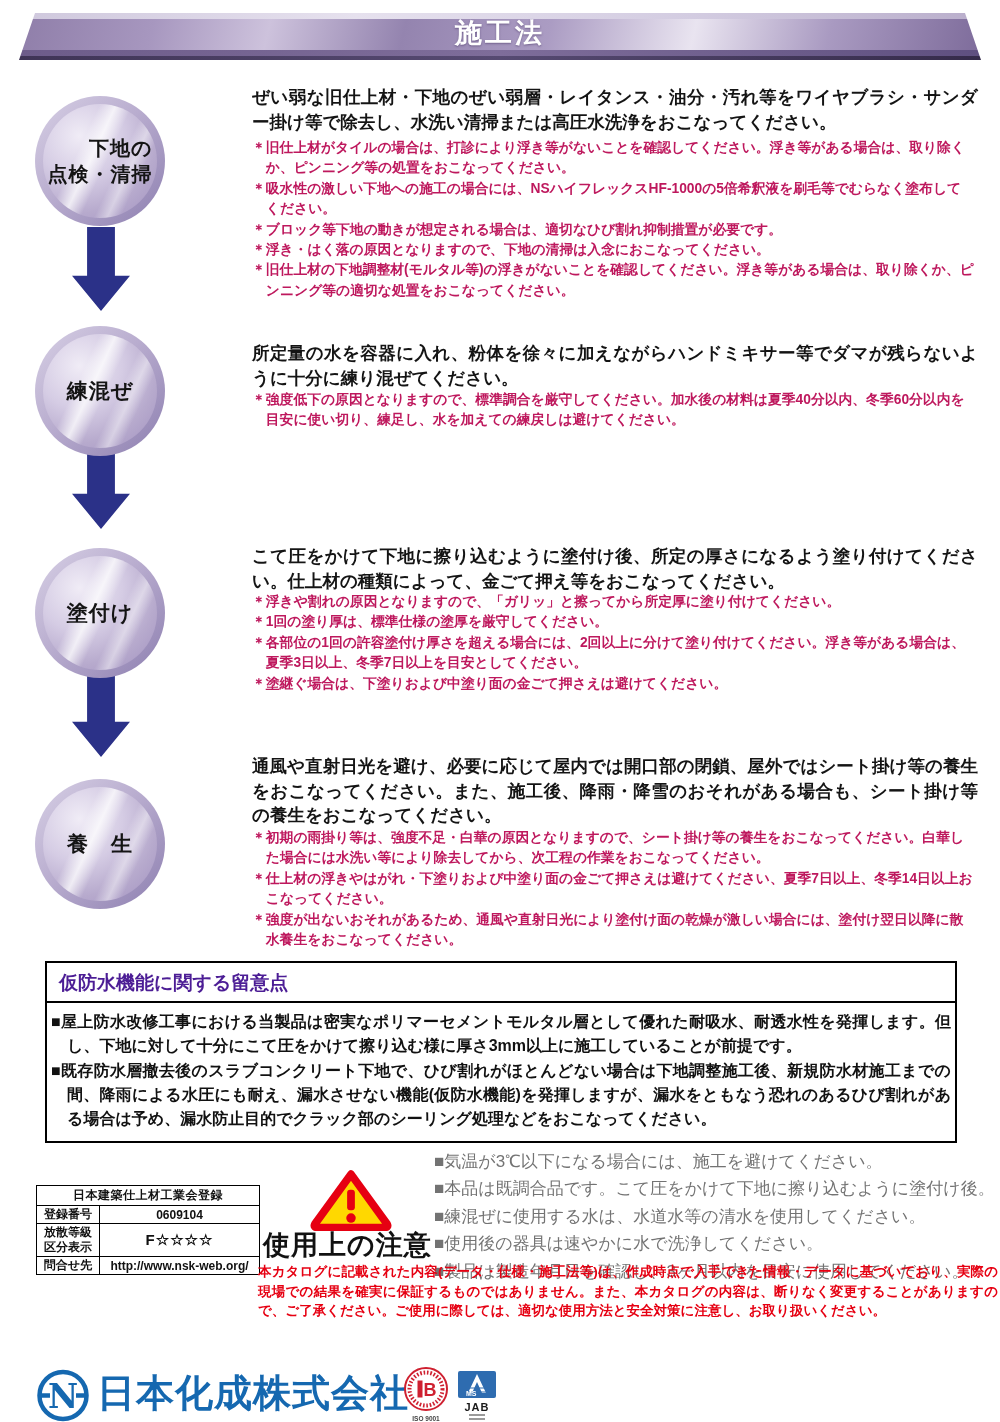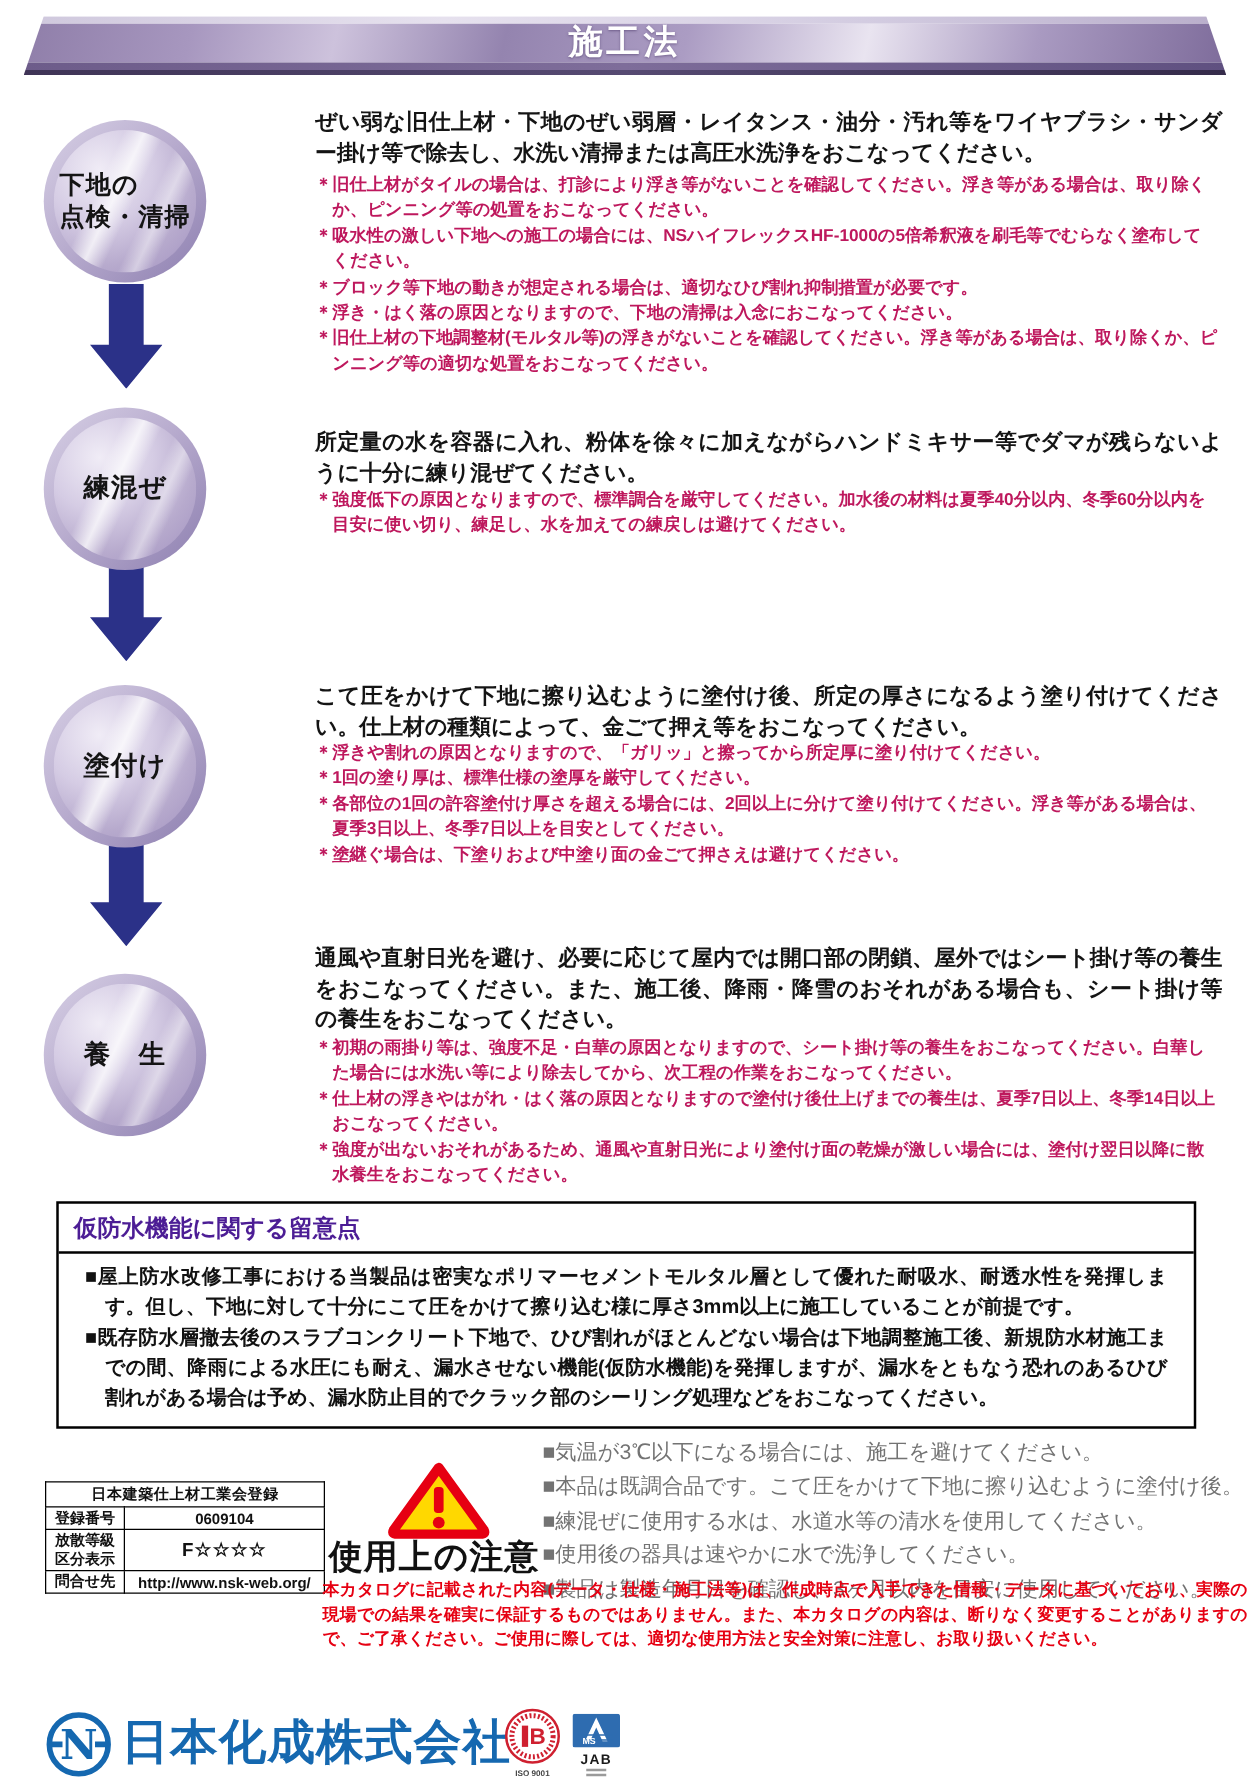--- a/index.html
+++ b/index.html
@@ -28,42 +28,42 @@
     background:linear-gradient(135deg,#d7d0e5 0%,#b9adcf 45%,#8d7fb0 100%);
     display:flex; align-items:center; justify-content:center; z-index:2;
   }
   .badge::before {
     content:""; position:absolute; inset:8px; border-radius:50%;
     background:
       linear-gradient(115deg, rgba(255,255,255,0) 34%, rgba(255,255,255,.75) 44%, rgba(255,255,255,0) 54%, rgba(255,255,255,0) 62%, rgba(255,255,255,.45) 70%, rgba(255,255,255,0) 78%),
       radial-gradient(circle at 32% 28%, #f0ecf6 0%, #d5cce4 38%, #b7aacd 68%, #a191c0 100%);
   }
   .badge-label {
-    position:relative; z-index:3; white-space:pre-line; text-align:left;
+    position:relative; z-index:3; white-space:pre-line; text-align:right;
     font-size:21px; font-weight:bold; color:#141414; line-height:1.32; letter-spacing:1px;
   }
   .flow-arrow {
     position:absolute; left:72px; width:58px; height:84px; background:#2b3188; z-index:1;
     clip-path:polygon(26% 0, 74% 0, 74% 58%, 100% 58%, 50% 100%, 0 58%, 26% 58%);
   }
   
   .step-main {
     position:absolute; left:252px; width:726px;
     font-size:17.5px; line-height:24.5px; font-weight:bold; color:#141414;
     text-align:justify;
   }
   .step-notes {
     position:absolute; left:252px; width:722px;
     font-size:13.8px; line-height:20.4px; font-weight:bold; color:#be185d;
   }
   .note { padding-left:1em; text-indent:-1em; }
   
   .wp-box { position:absolute; left:45px; top:961px; width:908px; border:2px solid #000; background:#fff; }
   .wp-title { padding:7px 12px 5px; font-size:19px; font-weight:bold; color:#4c1d95; border-bottom:2px solid #000; }
-  .wp-body { padding:7px 21px 10px; font-size:16px; line-height:24.3px; font-weight:bold; color:#111;border-radius:28px; }
+  .wp-body { padding:7px 4px 10px; font-size:16px; line-height:24.3px; font-weight:bold; color:#111;border-radius:28px; }
   .wp-item { padding-left:1em; text-indent:-1em; text-align:justify; }
   
   .reg-table { position:absolute; left:36px; top:1185px; width:224px; border-collapse:collapse; font-size:12px; color:#111; }
   .reg-table th, .reg-table td { border:1.5px solid #000; text-align:center; padding:1px 2px; font-weight:bold; }
   .reg-table .lbl { width:58px; line-height:1.25; }
   .reg-table .hdr { letter-spacing:.5px; }
   .reg-table .stars { font-size:15px; letter-spacing:1px; }
   
   .warn-tri { position:absolute; left:307px; top:1169px; width:88px; height:62px; }
   .caution-label { position:absolute; left:263px; top:1227px; font-size:27px; font-weight:bold; color:#111; letter-spacing:1px; }
@@ -132,21 +132,21 @@
   <div class="step-notes" style="top:592px;">
     <div class="note">＊浮きや割れの原因となりますので、「ガリッ」と擦ってから所定厚に塗り付けてください。</div>
     <div class="note">＊1回の塗り厚は、標準仕様の塗厚を厳守してください。</div>
     <div class="note">＊各部位の1回の許容塗付け厚さを超える場合には、2回以上に分けて塗り付けてください。浮き等がある場合は、夏季3日以上、冬季7日以上を目安としてください。</div>
     <div class="note">＊塗継ぐ場合は、下塗りおよび中塗り面の金ごて押さえは避けてください。</div>
   </div>
 
   <div class="step-main" style="top:754px;">通風や直射日光を避け、必要に応じて屋内では開口部の閉鎖、屋外ではシート掛け等の養生をおこなってください。また、施工後、降雨・降雪のおそれがある場合も、シート掛け等の養生をおこなってください。</div>
   <div class="step-notes" style="top:828px;">
     <div class="note">＊初期の雨掛り等は、強度不足・白華の原因となりますので、シート掛け等の養生をおこなってください。白華した場合には水洗い等により除去してから、次工程の作業をおこなってください。</div>
-    <div class="note">＊仕上材の浮きやはがれ・はく落の原因となりますので塗付け後仕上げまでの養生は、夏季7日以上、冬季14日以上おこなってください。</div>
+    <div class="note">＊仕上材の浮きやはがれ・下塗りおよび中塗り面の金ごて押さえは避けてください、夏季7日以上、冬季14日以上おこなってください。</div>
     <div class="note">＊強度が出ないおそれがあるため、通風や直射日光により塗付け面の乾燥が激しい場合には、塗付け翌日以降に散水養生をおこなってください。</div>
   </div>
 
   <div class="wp-box">
     <div class="wp-title">仮防水機能に関する留意点</div>
     <div class="wp-body">
       <div class="wp-item">■屋上防水改修工事における当製品は密実なポリマーセメントモルタル層として優れた耐吸水、耐透水性を発揮します。但し、下地に対して十分にこて圧をかけて擦り込む様に厚さ3mm以上に施工していることが前提です。</div>
       <div class="wp-item">■既存防水層撤去後のスラブコンクリート下地で、ひび割れがほとんどない場合は下地調整施工後、新規防水材施工までの間、降雨による水圧にも耐え、漏水させない機能(仮防水機能)を発揮しますが、漏水をともなう恐れのあるひび割れがある場合は予め、漏水防止目的でクラック部のシーリング処理などをおこなってください。</div>
     </div>
   </div>

